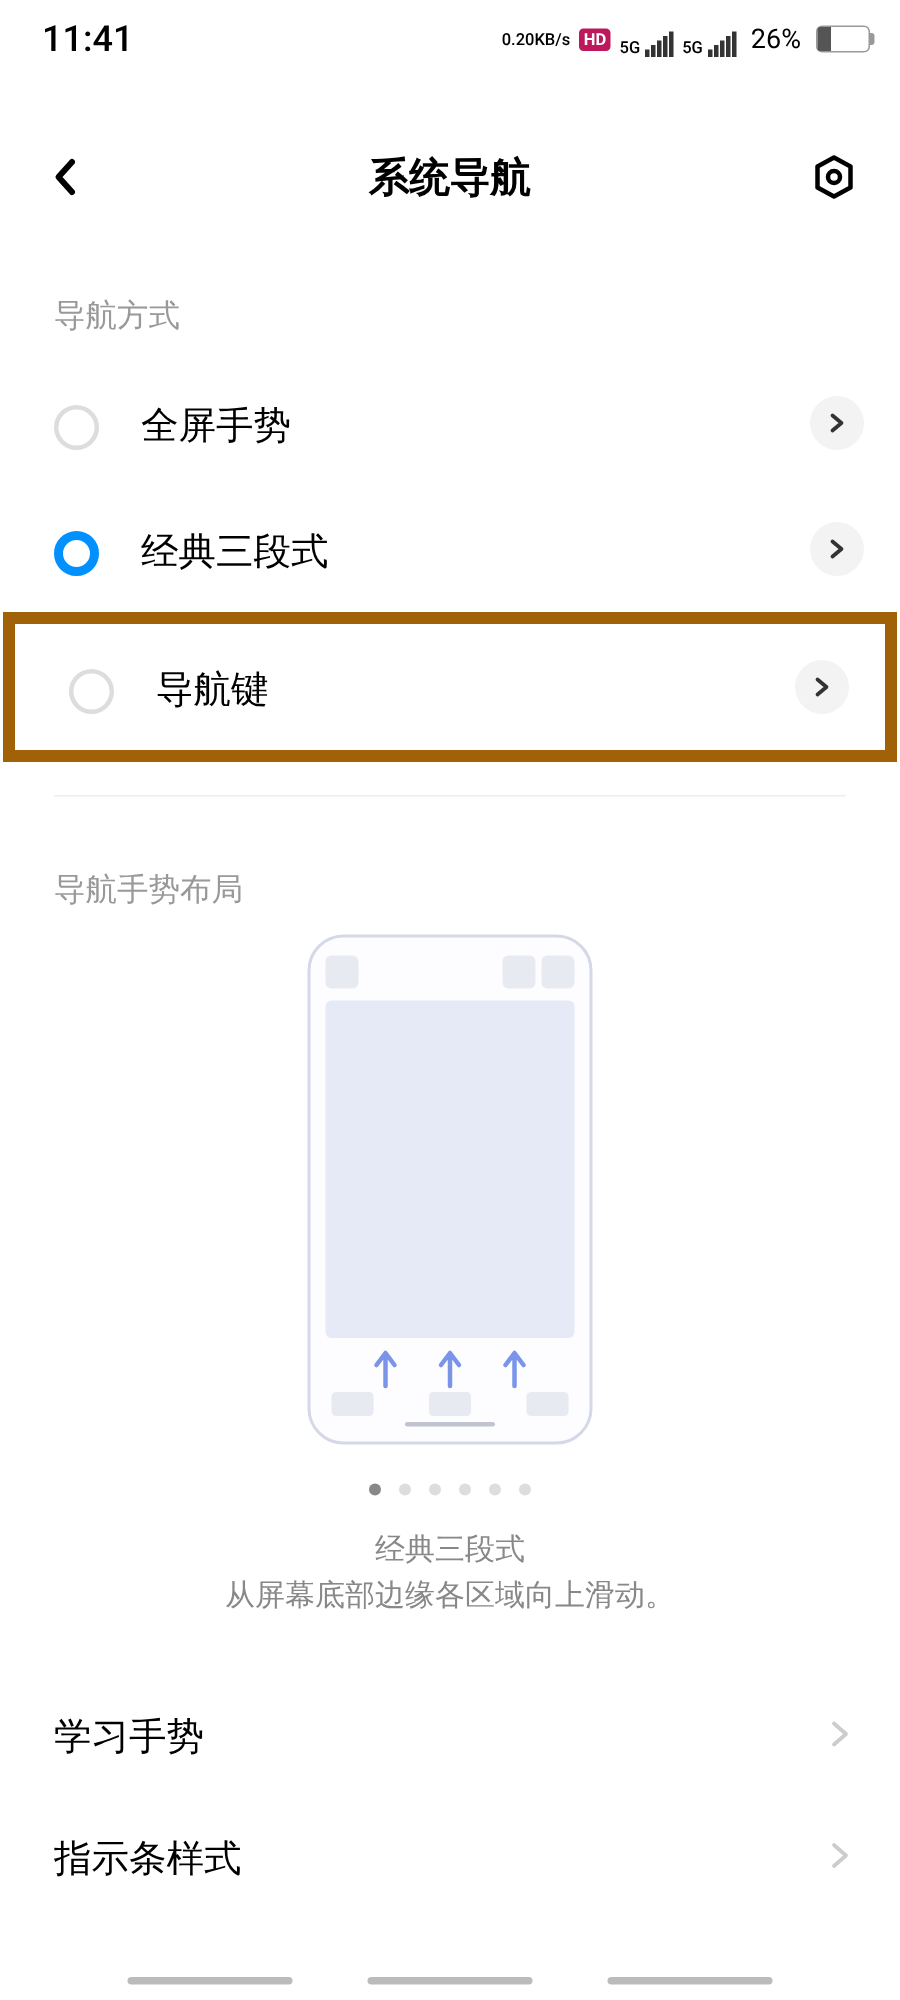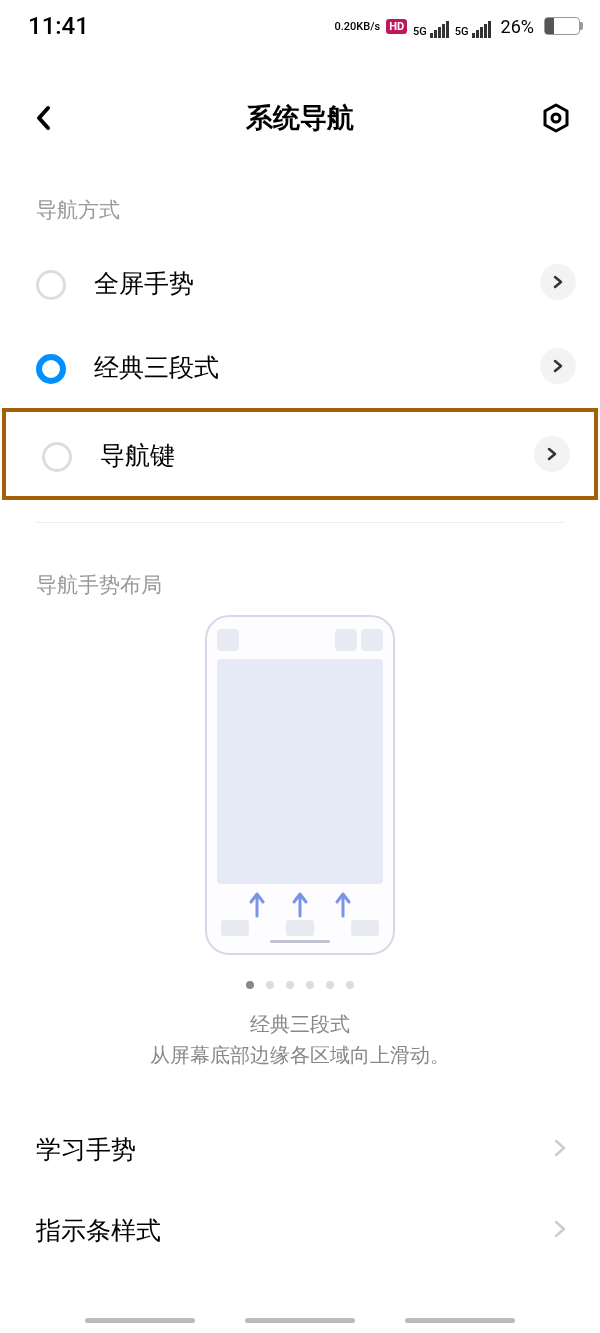--- a/index.html
+++ b/index.html
@@ -26,21 +26,21 @@
     .gear-icon { width: 32px; height: 32px; display: flex; align-items: center; justify-content: center; }
     
     .section-label { color: #999; font-size: 21px; padding: 40px 36px 16px 36px; }
     
     .option-row { display: flex; align-items: flex-end; padding: 24px 24px 24px 36px; position: relative; }
     .radio { width: 30px; height: 30px; border: 3px solid #ddd; border-radius: 50%; margin-right: 28px; flex-shrink: 0; }
     .radio.selected { border: 6px solid #0091ff; }
     .option-label { font-size: 25px; flex: 1; }
     .chevron-circle { width: 36px; height: 36px; background: #f3f3f3; border-radius: 50%; display: flex; align-items: center; justify-content: center; }
     
-    .highlight-box { border: 4px solid #a16207; margin: 0 2px; }
+    .highlight-box { border: 8px solid #a16207; margin: 0 2px; }
     
     .divider { height: 1px; background: #eee; margin: 22px 36px 0 36px; }
     
     .preview-section { padding: 48px 36px 0 36px; }
     .preview-label { color: #999; font-size: 21px; margin-bottom: 16px; }
     .phone-mockup { width: 190px; height: 340px; margin: 0 auto; border: 2px solid #d5d8e8; border-radius: 24px; background: #fdfdff; padding: 12px 10px 10px 10px; display: flex; flex-direction: column; position: relative; }
     .phone-top-icons { display: flex; justify-content: space-between; margin-bottom: 8px; }
     .top-icon { width: 22px; height: 22px; background: #e8eaf2; border-radius: 4px; }
     .top-icon-group { display: flex; gap: 4px; }
     .phone-screen { flex: 1; background: #e6eaf7; border-radius: 4px; margin-bottom: 4px; }

